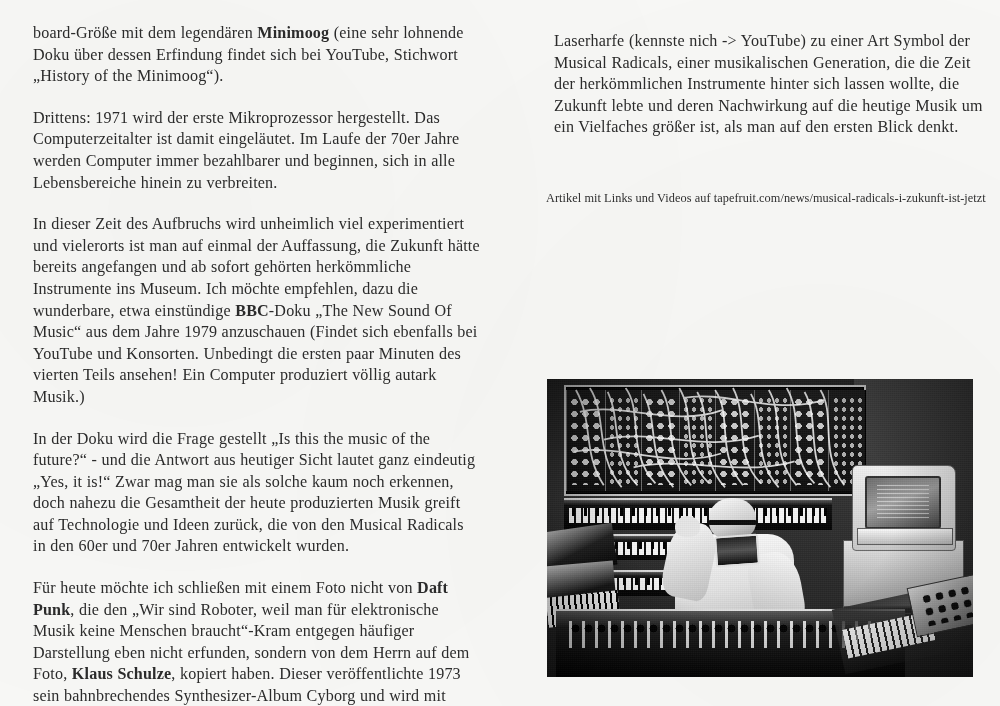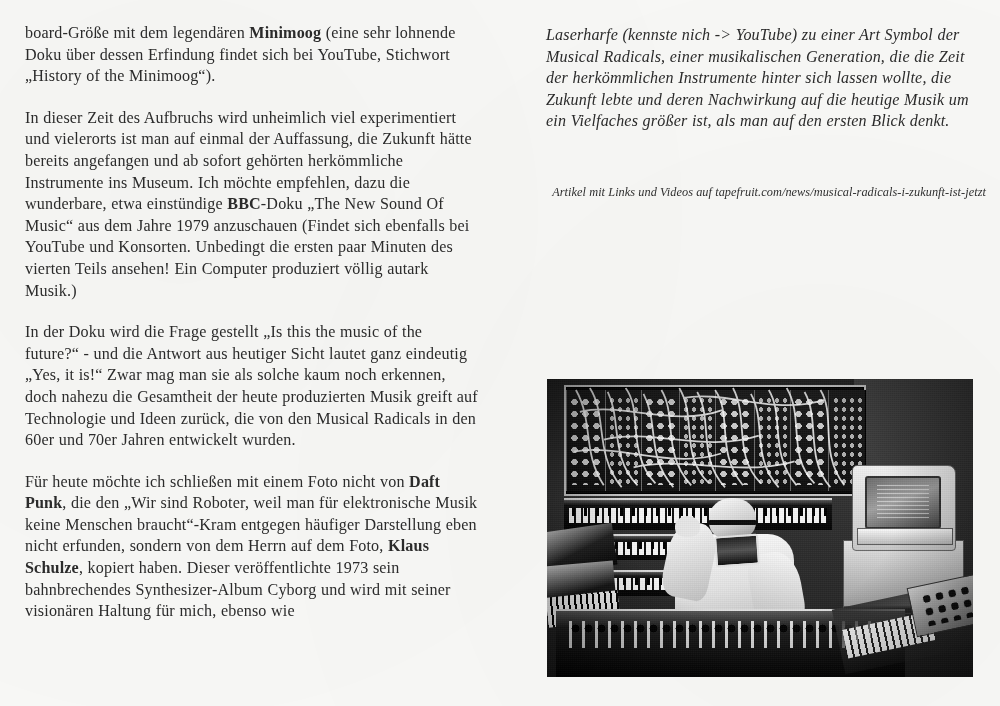--- a/index.html
+++ b/index.html
@@ -41,49 +41,47 @@
   }
   .col-left {
     width: 455px;
     margin-left: 25px;
     padding-top: 22px;
     box-sizing: border-box;
   }
   .col-gutter { width: 66px; }
   .col-right {
     width: 440px;
-    padding-top: 24px;
+    padding-top: 30px;
     box-sizing: border-box;
-    font-style: italic;
   }
 
   .body-par {
     font-size: 16.1px;
     line-height: 21.6px;
-    margin: 0 0 20px 0;
+    margin: 0 0 20px 8px;
     text-align: left;
     letter-spacing: 0.01em;
     color: #2b2b2b;
     word-spacing: 0.02em;
   }
   .body-par:last-child { margin-bottom: 0; }
   .body-par b, .body-par strong {
     font-weight: bold;
   }
 
   .note-block {
     margin-top: 0;
   }
   .note-par {
     font-size: 12.3px;
     line-height: 17.5px;
     margin: 0 0 22px 0;
     color: #2f2f2f;
     letter-spacing: 0.005em;
-    text-align: right;
   }
   .note-par.small {
     font-size: 11.6px;
     line-height: 14.6px;
     margin-bottom: 0;
   }
 
   
   .photo-wrap {
     position: absolute;
@@ -334,20 +332,23 @@
 <div class="page">
 
   <div class="columns">
 
     <div class="col-left">
 
       <p class="body-par">
         <span>board-Größe mit dem legendären </span><b>Minimoog</b><span> (eine sehr lohnende Doku über dessen Erfindung findet sich bei YouTube, Stichwort „History of the Minimoog“).</span>
       </p>
 
+      <p class="body-par">
+        <span>Drittens: 1971 wird der erste Mikroprozessor hergestellt. Das Computerzeitalter ist damit eingeläutet. Im Laufe der 70er Jahre werden Computer immer bezahlbarer und beginnen, sich in alle Lebensbereiche hinein zu verbreiten.</span>
+      </p>
 
       <p class="body-par">
         <span>In dieser Zeit des Aufbruchs wird unheimlich viel experimentiert und vielerorts ist man auf einmal der Auffassung, die Zukunft hätte bereits angefangen und ab sofort gehörten herkömmliche Instrumente ins Museum. Ich möchte empfehlen, dazu die wunderbare, etwa einstündige </span><b>BBC</b><span>-Doku „The New Sound Of Music“ aus dem Jahre 1979 anzuschauen (Findet sich ebenfalls bei YouTube und Konsorten. Unbedingt die ersten paar Minuten des vierten Teils ansehen! Ein Computer produziert völlig autark Musik.)</span>
       </p>
 
       <p class="body-par">
         <span>In der Doku wird die Frage gestellt „Is this the music of the future?“ - und die Antwort aus heutiger Sicht lautet ganz eindeutig „Yes, it is!“ Zwar mag man sie als solche kaum noch erkennen, doch nahezu die Gesamtheit der heute produzierten Musik greift auf Technologie und Ideen zurück, die von den Musical Radicals in den 60er und 70er Jahren entwickelt wurden.</span>
       </p>
 
       <p class="body-par">

